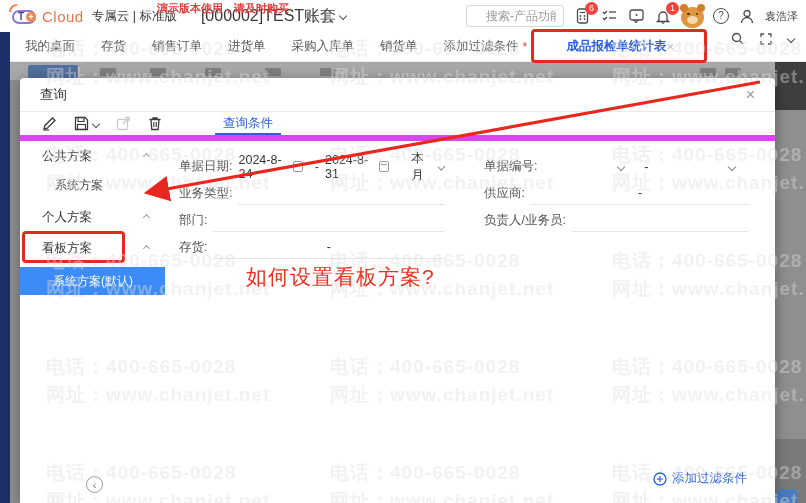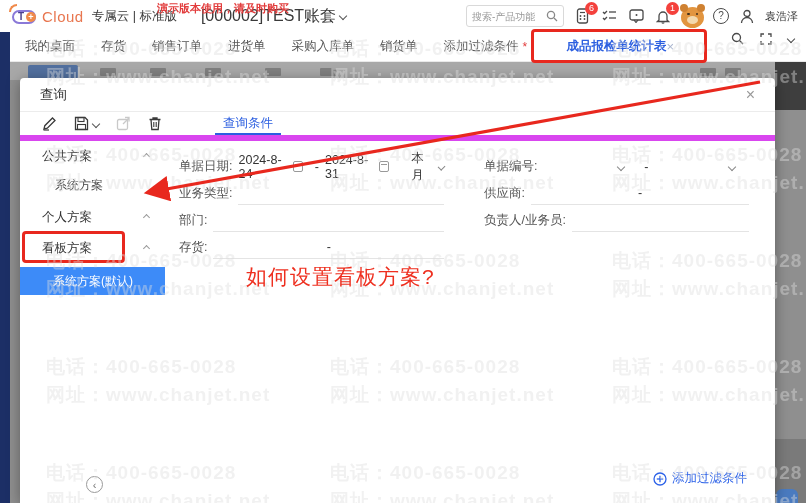--- a/index.html
+++ b/index.html
@@ -15,21 +15,21 @@
   .cloud-t { position:absolute; left:8px; top:5px; font-size:10px; font-weight:bold; color:#4b3f8f; }
   .wifi { position:absolute; left:-1px; top:-2px; width:8px; height:8px; border-top:2px solid #f08a4b; border-left:2px solid #f08a4b; border-radius:8px 0 0 0; }
   .brand { color:#e8764f; font-size:15px; letter-spacing:.5px; }
   .edition { color:#3a3a3a; font-size:12.5px; margin-left:4px; }
   .account { color:#3a3a3a; font-size:16px; margin-left:20px; }
   .chev { display:inline-block; width:6px; height:6px; border-right:1.5px solid currentColor; border-bottom:1.5px solid currentColor; transform:rotate(45deg); vertical-align:2px; }
   .chev.up { transform:rotate(-135deg); vertical-align:-2px; }
   .demo-notice { position:absolute; left:157px; top:1px; color:#e23d3d; font-size:11px; font-weight:bold; z-index:11; }
   .topbar-right { position:absolute; right:8px; top:0; height:32px; display:flex; align-items:center; gap:9px; }
   .searchbox { width:98px; height:22px; border:1px solid #d9d9d9; border-radius:3px; display:flex; align-items:center; padding:0 5px; gap:4px; }
-  .searchbox input { border:none; outline:none; width:70px; font-size:10px; color:#333; font-family:inherit; }
+  .searchbox input { border:none; outline:none; width:70px; font-size:12px; color:#333; font-family:inherit;margin-left:14px; }
   .searchbox input::placeholder { color:#9a9a9a; }
   .tico { position:relative; width:18px; height:18px; display:flex; align-items:center; justify-content:center; color:#4a4a4a; }
   .badge { position:absolute; top:-5px; right:-7px; min-width:13px; height:13px; border-radius:7px; background:#f4413c; color:#fff; font-size:9px; line-height:13px; text-align:center; padding:0 2px; }
   .bear { position:relative; width:23px; height:21px; background:#e2953f; border-radius:50%; margin-top:2px; }
   .bear:before,.bear:after { content:""; position:absolute; top:-3px; width:8px; height:8px; background:#cf8131; border-radius:50%; }
   .bear:before { left:-1px; } .bear:after { right:-1px; }
   .bear .muzzle { position:absolute; left:6px; top:9px; width:11px; height:8px; background:#f3d9ae; border-radius:50%; }
   .bear .eye { position:absolute; top:6px; width:2.5px; height:2.5px; background:#42301c; border-radius:50%; }
   .bear .eye.l { left:6px; } .bear .eye.r { right:6px; }
   .helpico { width:16px; height:16px; border:1.4px solid #4a4a4a; border-radius:50%; font-size:10px; line-height:14px; text-align:center; color:#4a4a4a; }

